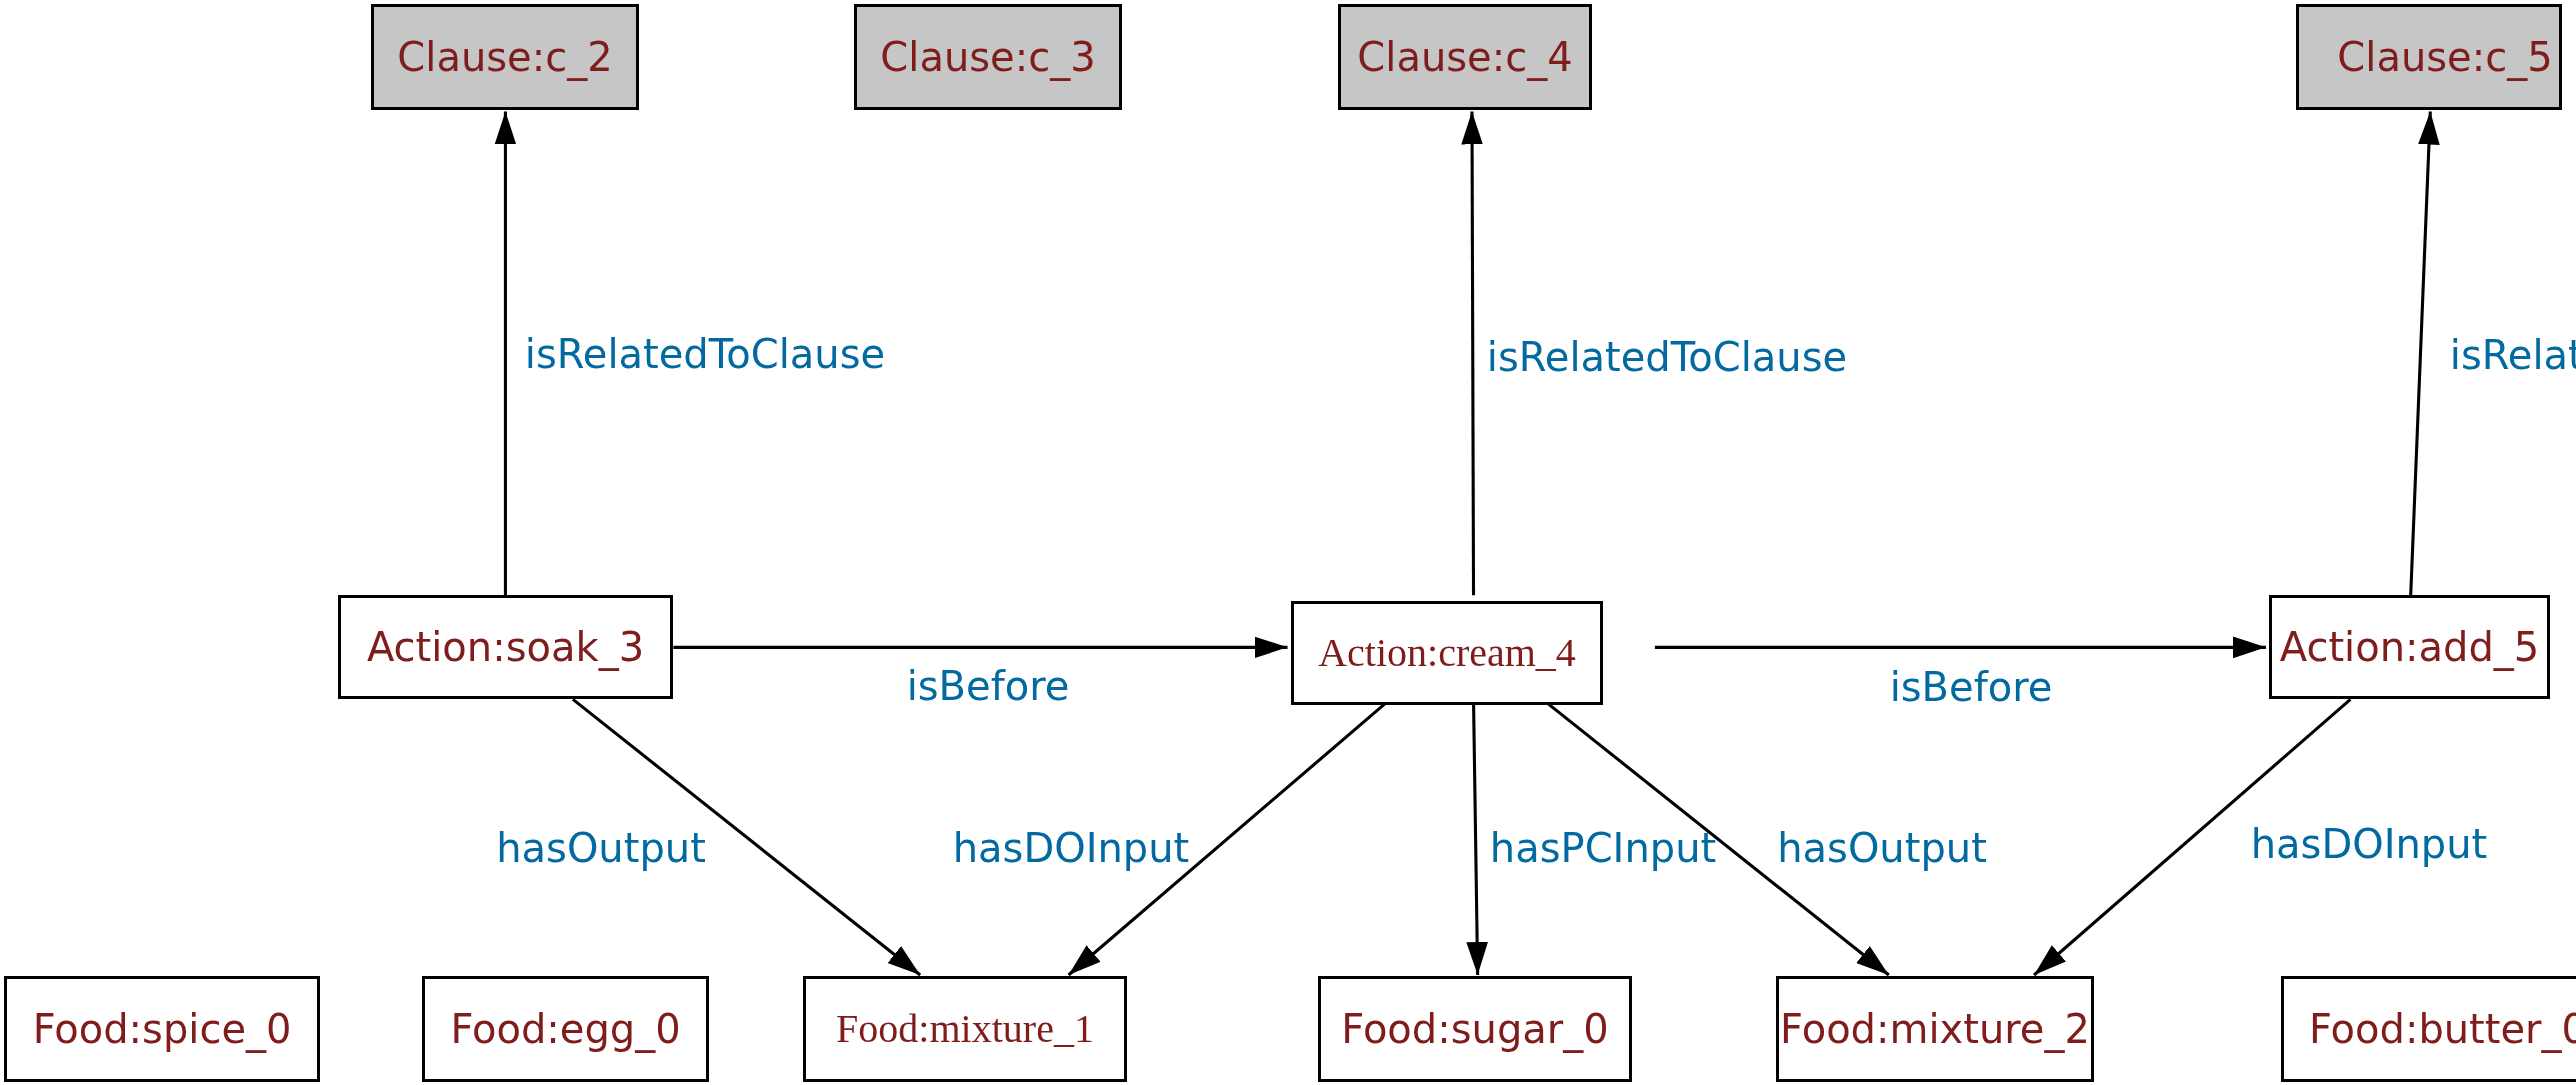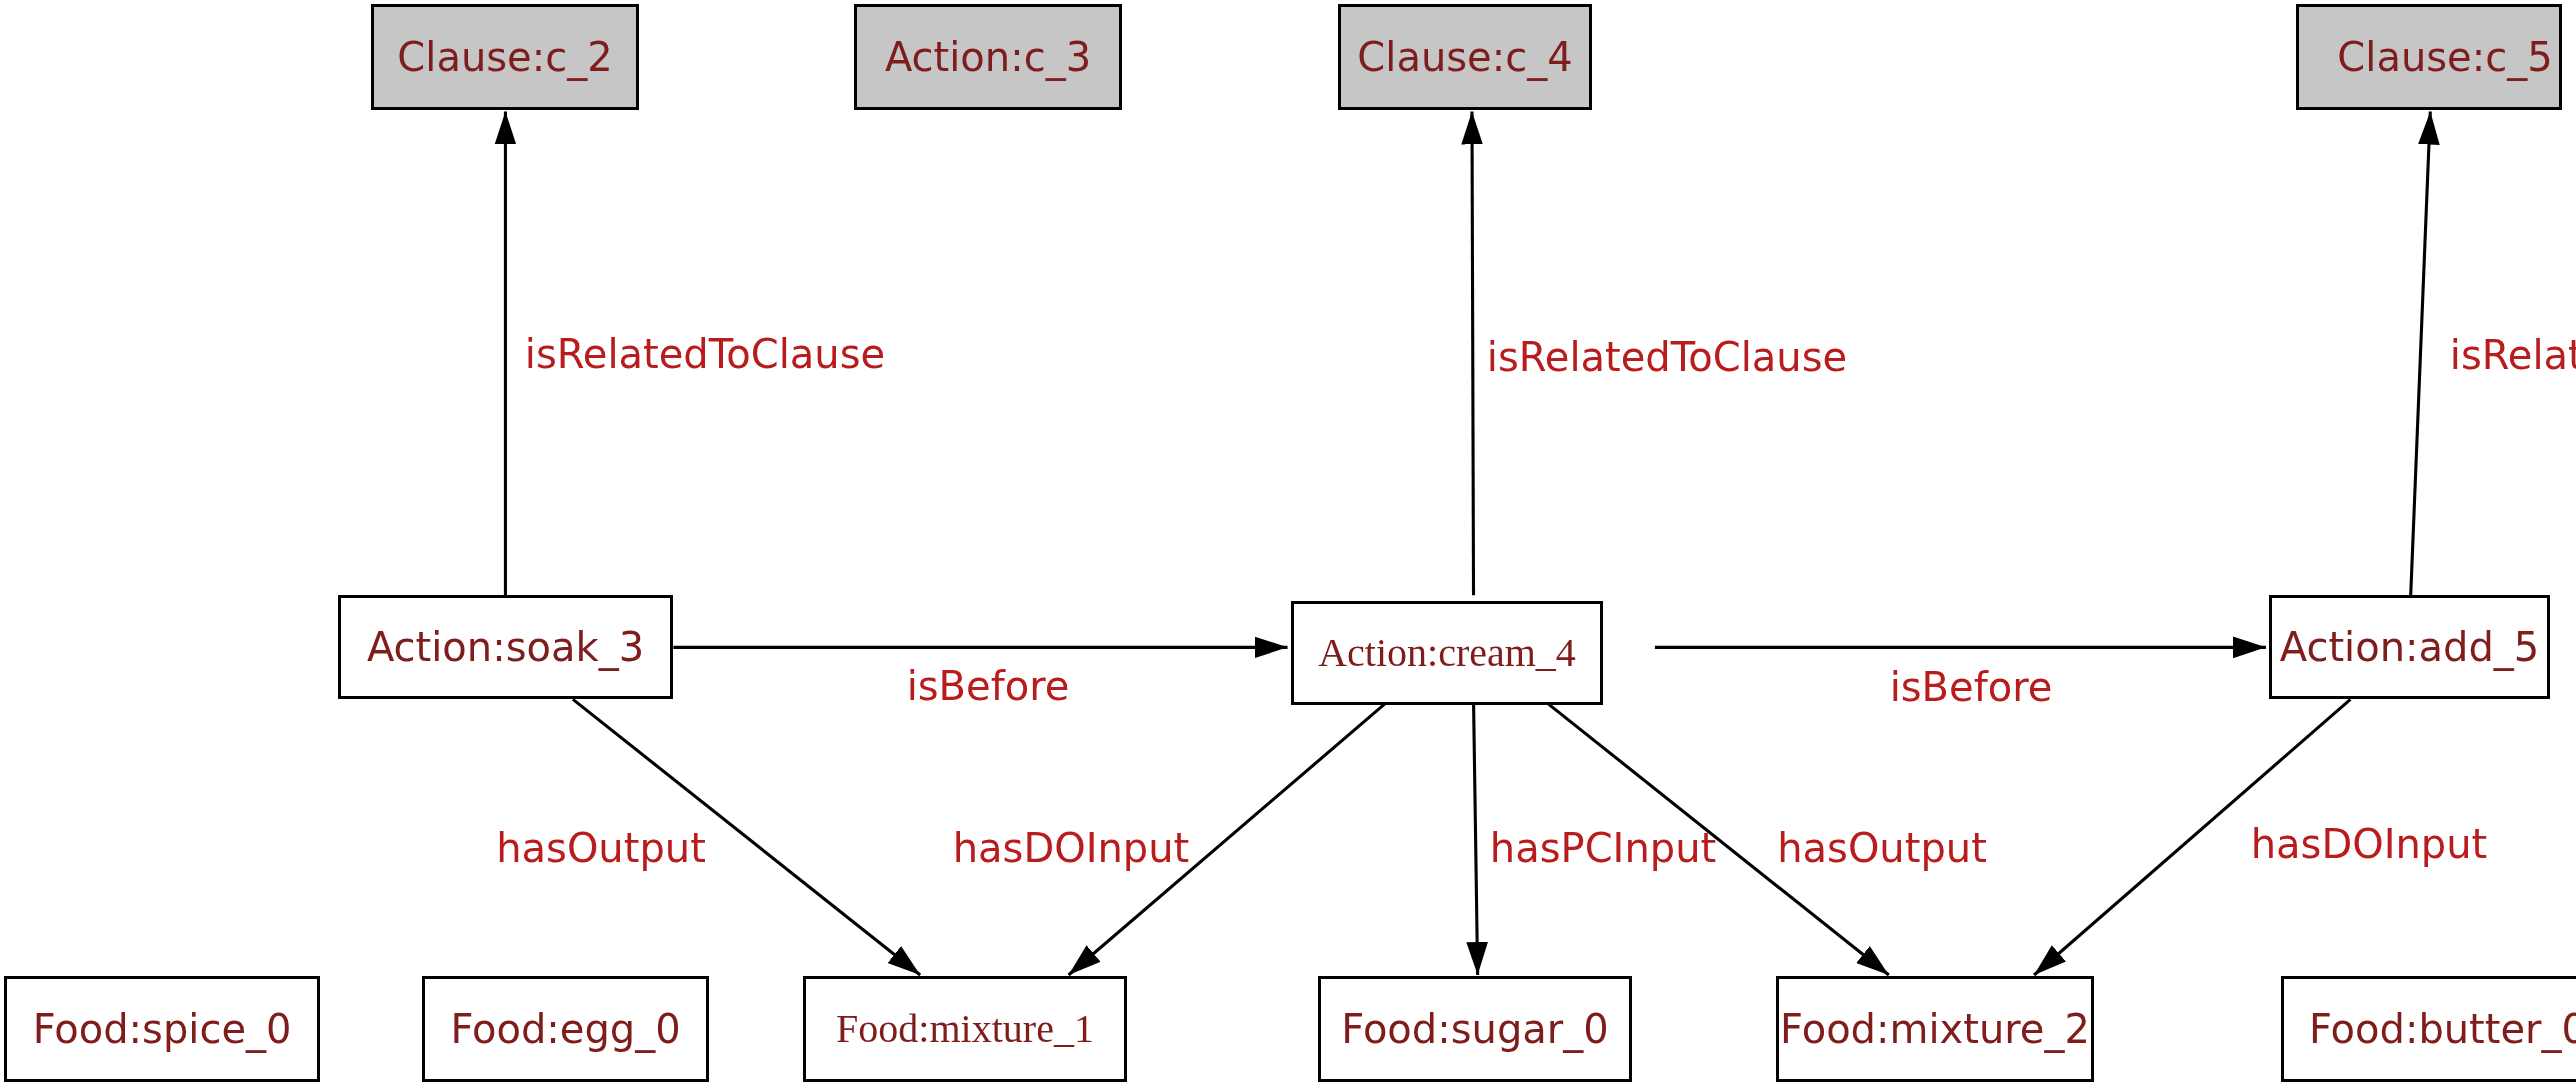--- a/index.html
+++ b/index.html
@@ -34,21 +34,21 @@
     white-space: nowrap;
   }
   .node.clause { background: #c6c6c6; }
   .node.action { background: #ffffff; }
   .node.food   { background: #ffffff; }
   .edge-label {
     position: absolute;
     transform: translate(-50%, -50%);
     font-size: 40px;
     line-height: 1;
-    color: #b91c1c;
+    color: #0369a1;
     white-space: nowrap;
   }
 </style>
 </head>
 <body>
 
 <div id="canvas">
   <svg id="edges" xmlns="http://www.w3.org/2000/svg" viewBox="0 0 5947 2107" width="3064" height="1086">
       <defs>
         <marker id="ah" markerUnits="userSpaceOnUse" markerWidth="72" markerHeight="52" refX="64" refY="23" orient="auto">
@@ -63,21 +63,21 @@
       <line x1="1112" y1="1357" x2="1786" y2="1892" stroke="#000000" stroke-width="6" marker-end="url(#ah)"></line>
       <line x1="2698" y1="1357" x2="2074" y2="1892" stroke="#000000" stroke-width="6" marker-end="url(#ah)"></line>
       <line x1="2860" y1="1357" x2="2868" y2="1892" stroke="#000000" stroke-width="6" marker-end="url(#ah)"></line>
       <line x1="2994" y1="1357" x2="3666" y2="1892" stroke="#000000" stroke-width="6" marker-end="url(#ah)"></line>
       <line x1="4562" y1="1357" x2="3948" y2="1892" stroke="#000000" stroke-width="6" marker-end="url(#ah)"></line>
     </svg>
 <div class="node clause" style="left: 371px; top: 4.1px; width: 268px; height: 106px;">
       <span>Clause:c_2</span>
     </div>
     <div class="node clause" style="left: 854px; top: 4.1px; width: 268px; height: 106px;">
-      <span>Action:c_3</span>
+      <span>Clause:c_3</span>
     </div>
     <div class="node clause" style="left: 1338px; top: 4.1px; width: 254px; height: 106px;">
       <span>Clause:c_4</span>
     </div>
     <div class="node clause" style="left: 2296px; top: 4.1px; width: 266px; height: 106px; padding-left: 32px;">
       <span>Clause:c_5</span>
     </div>
     <div class="node action" style="left: 338px; top: 595px; width: 335px; height: 104px;">
       <span>Action:soak_3</span>
     </div>

